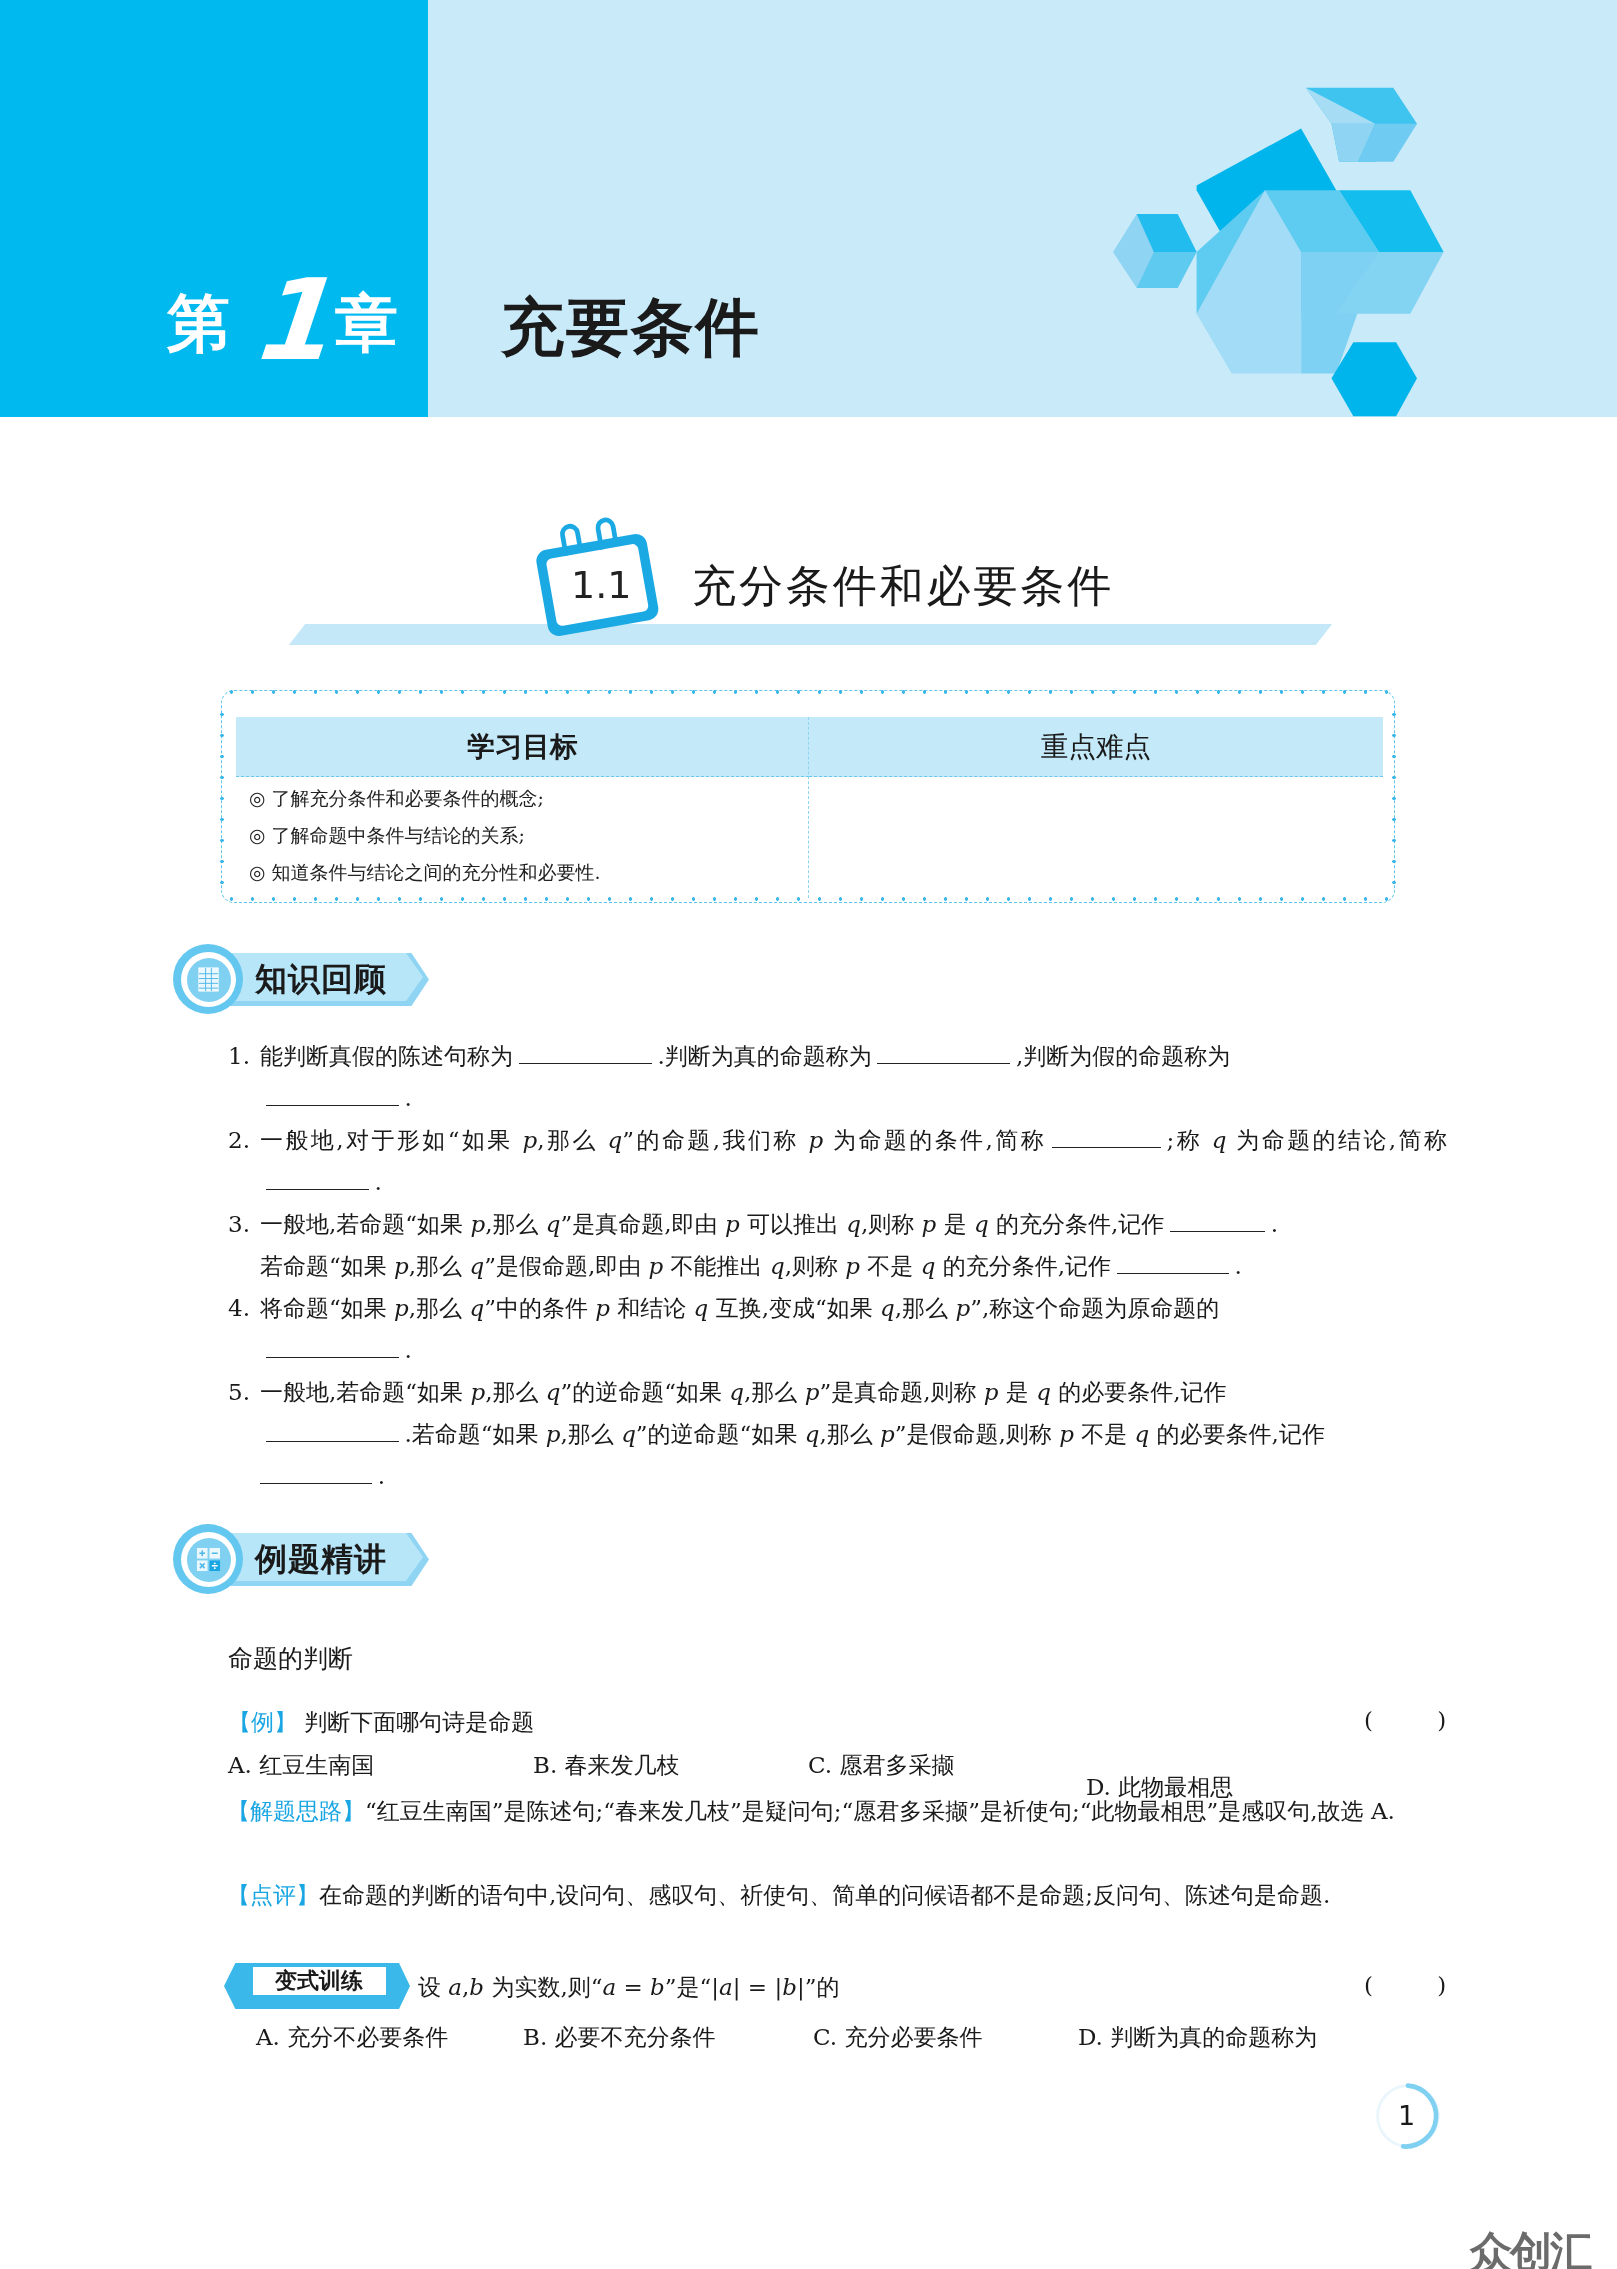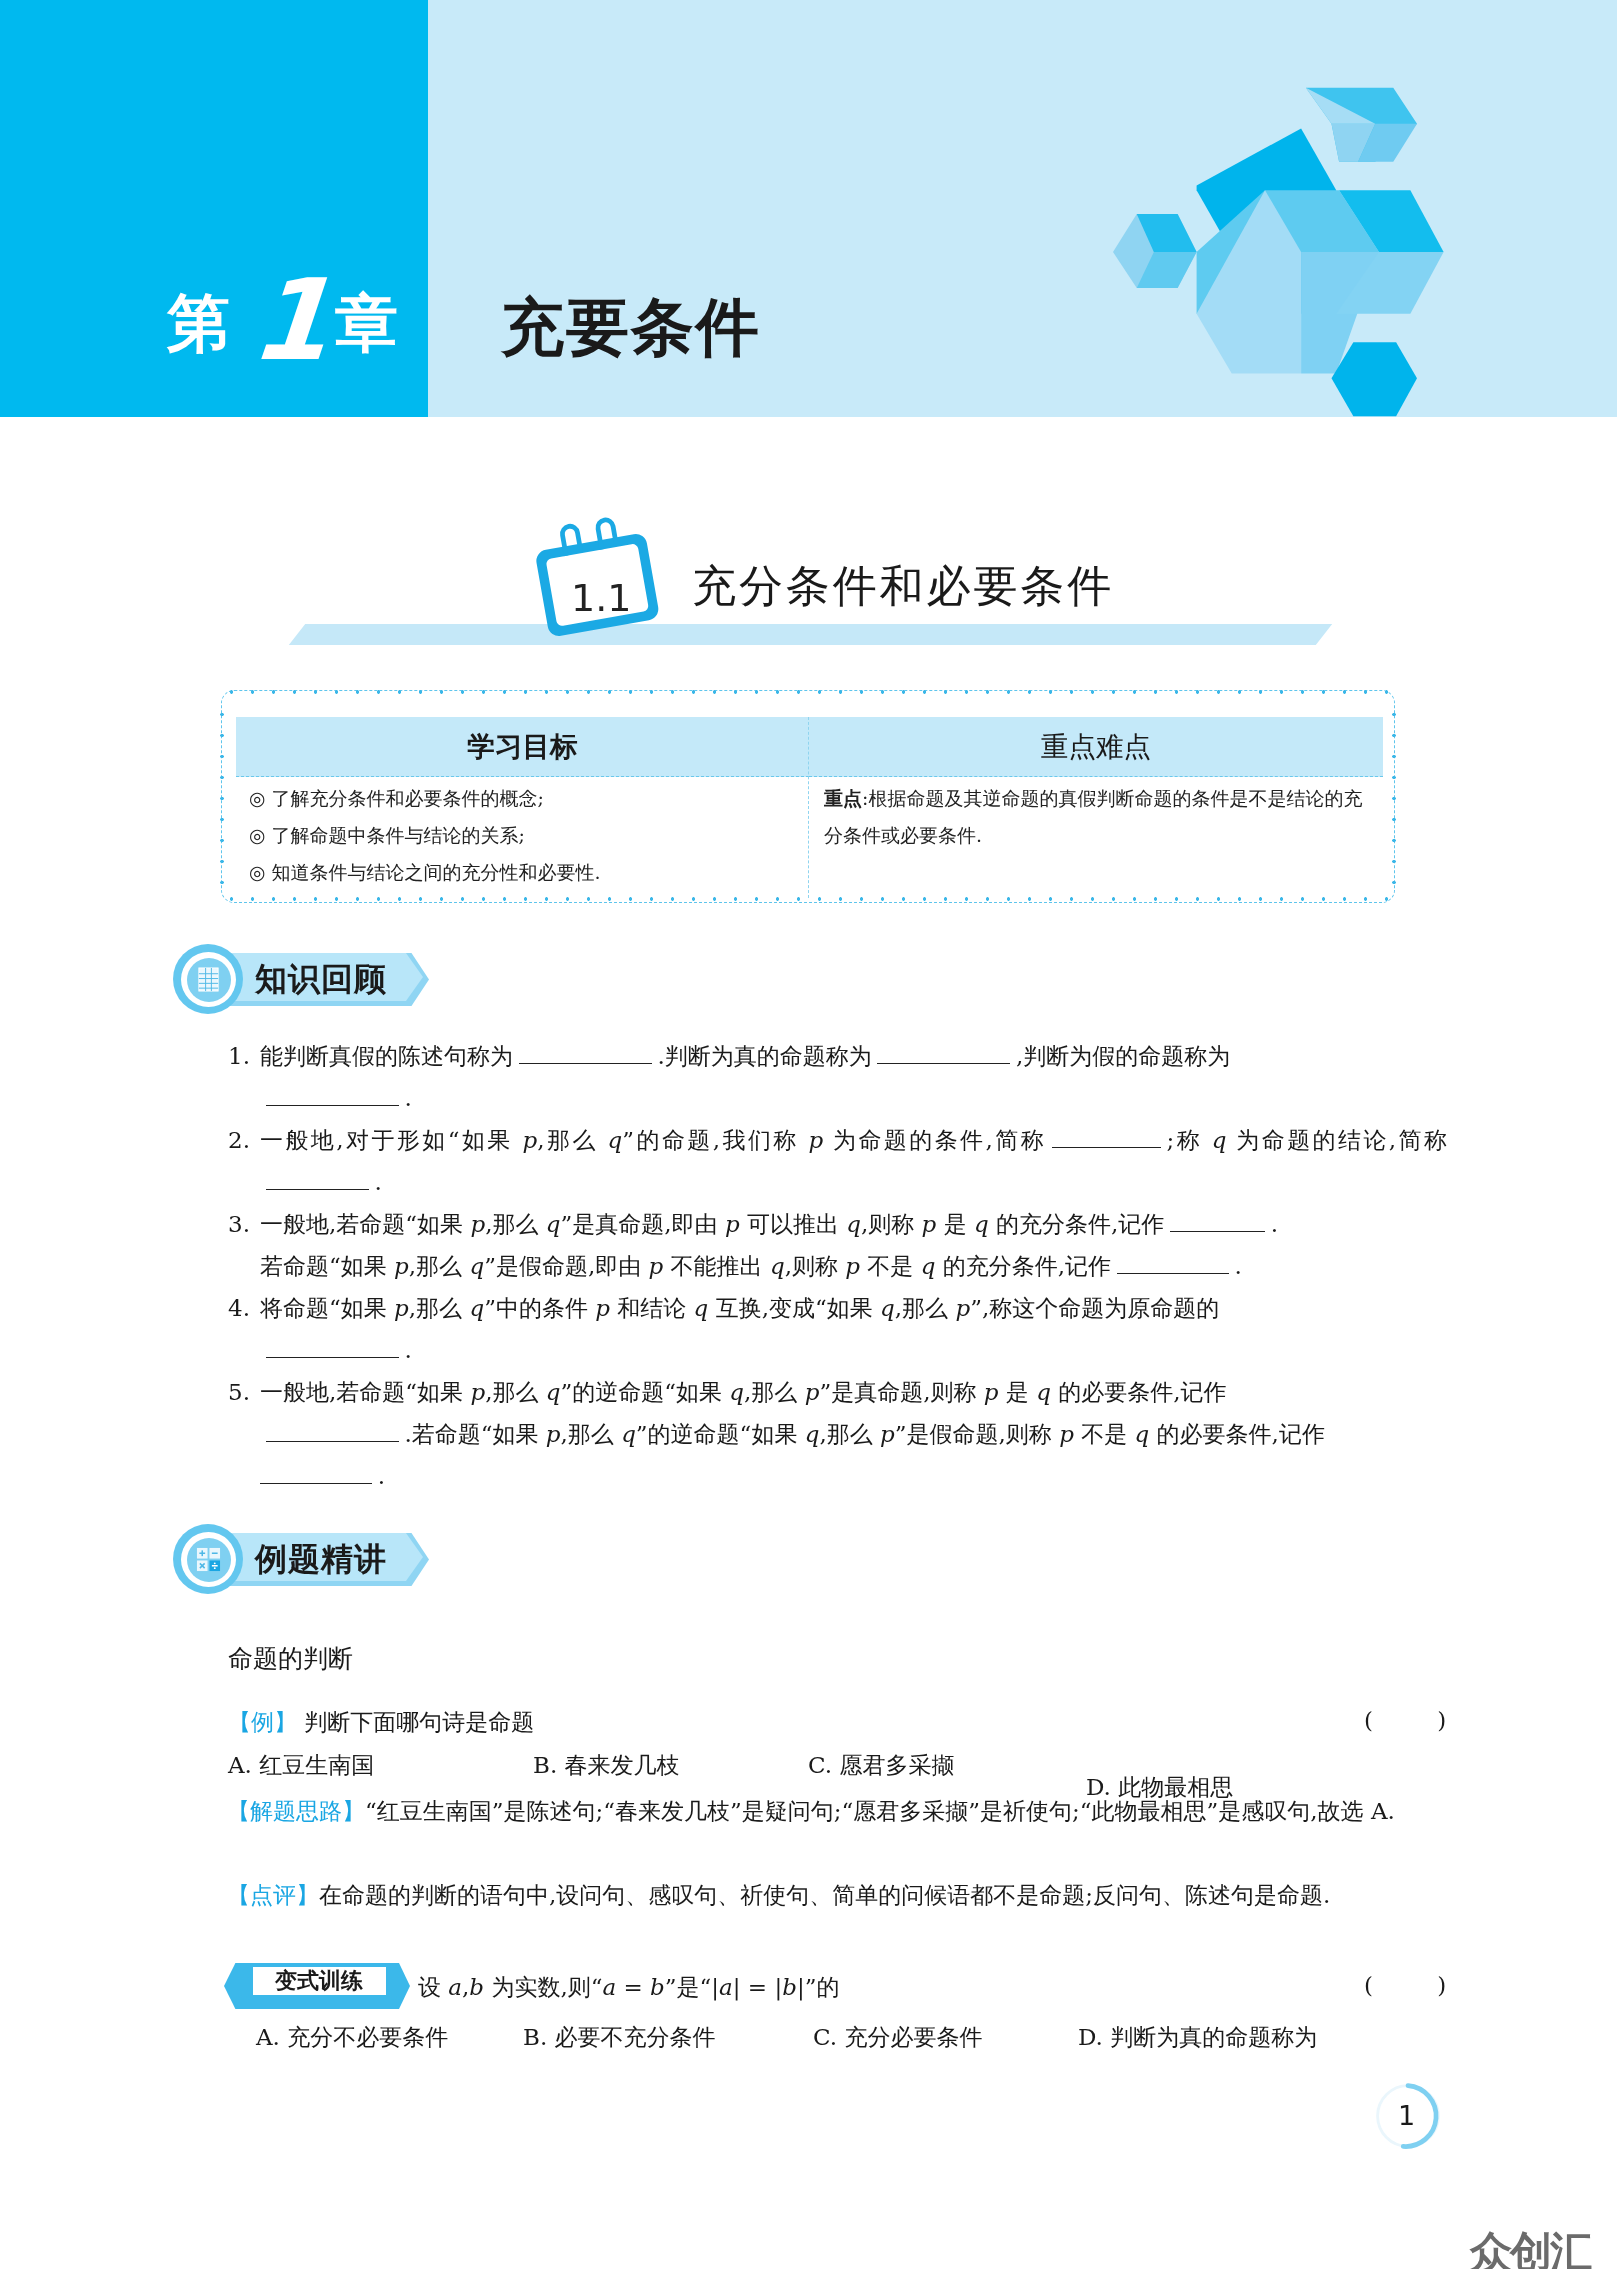--- a/index.html
+++ b/index.html
@@ -31,21 +31,21 @@
   .cubes { position: absolute; left: 1094px; top: 57px; width: 380px; height: 371px; }
 
   
   .sec-stripe {
     position: absolute; left: 297px; top: 624px; width: 1027px; height: 21px;
     background: #c5e8f8; transform: skewX(-38deg);
   }
   .sec-badge { position: absolute; left: 533px; top: 514px; width: 133px; height: 124px; }
   .sec-num {
     position: absolute; left: 571px; top: 563px; font-size: 38px;
-    font-family: "DejaVu Sans", sans-serif; color: #222; margin-top: 13px;
+    font-family: "DejaVu Sans", sans-serif; color: #222;
   }
   .sec-title {
     position: absolute; left: 692px; top: 557px; font-size: 44px;
     font-family: "DejaVu Sans", sans-serif; color: #1a1a1a; letter-spacing: 2.9px;
   }
 
   
   .obj-box {
     position: absolute; left: 221px; top: 690px; width: 1174px; height: 213px;
     border: 1.9px dashed #5fc5ec; border-radius: 13.3px; box-sizing: border-box;
@@ -197,21 +197,20 @@
 <div class="obj-cross vert-r"></div>
 <div class="obj-head left">学习目标</div>
 <div class="obj-head right">重点难点</div>
 <div class="obj-divider"></div>
 <div class="obj-list">
   <div class="item">◎ 了解充分条件和必要条件的概念;</div>
   <div class="item">◎ 了解命题中条件与结论的关系;</div>
   <div class="item">◎ 知道条件与结论之间的充分性和必要性.</div>
 </div>
 <div class="obj-keys">
-  <div><b>重点</b><span>:根据命题及其逆命题的真假判断命题的条件是不是结论的充分条件或必要条件.</span></div>
 </div>
 
 <div class="pill" style="left:162px; top:932px;">
   <div class="pill-shape"></div>
   <div class="pill-shape-light"></div>
   <div class="pill-circle-outer"></div>
   <div class="pill-circle-mid"></div>
   <div class="pill-circle-inner"></div>
   <svg class="pill-icon" viewBox="0 0 26 28">
     <rect x="3" y="2" width="20" height="24" fill="#eaf7fd" stroke="#ffffff" stroke-width="1"></rect>

